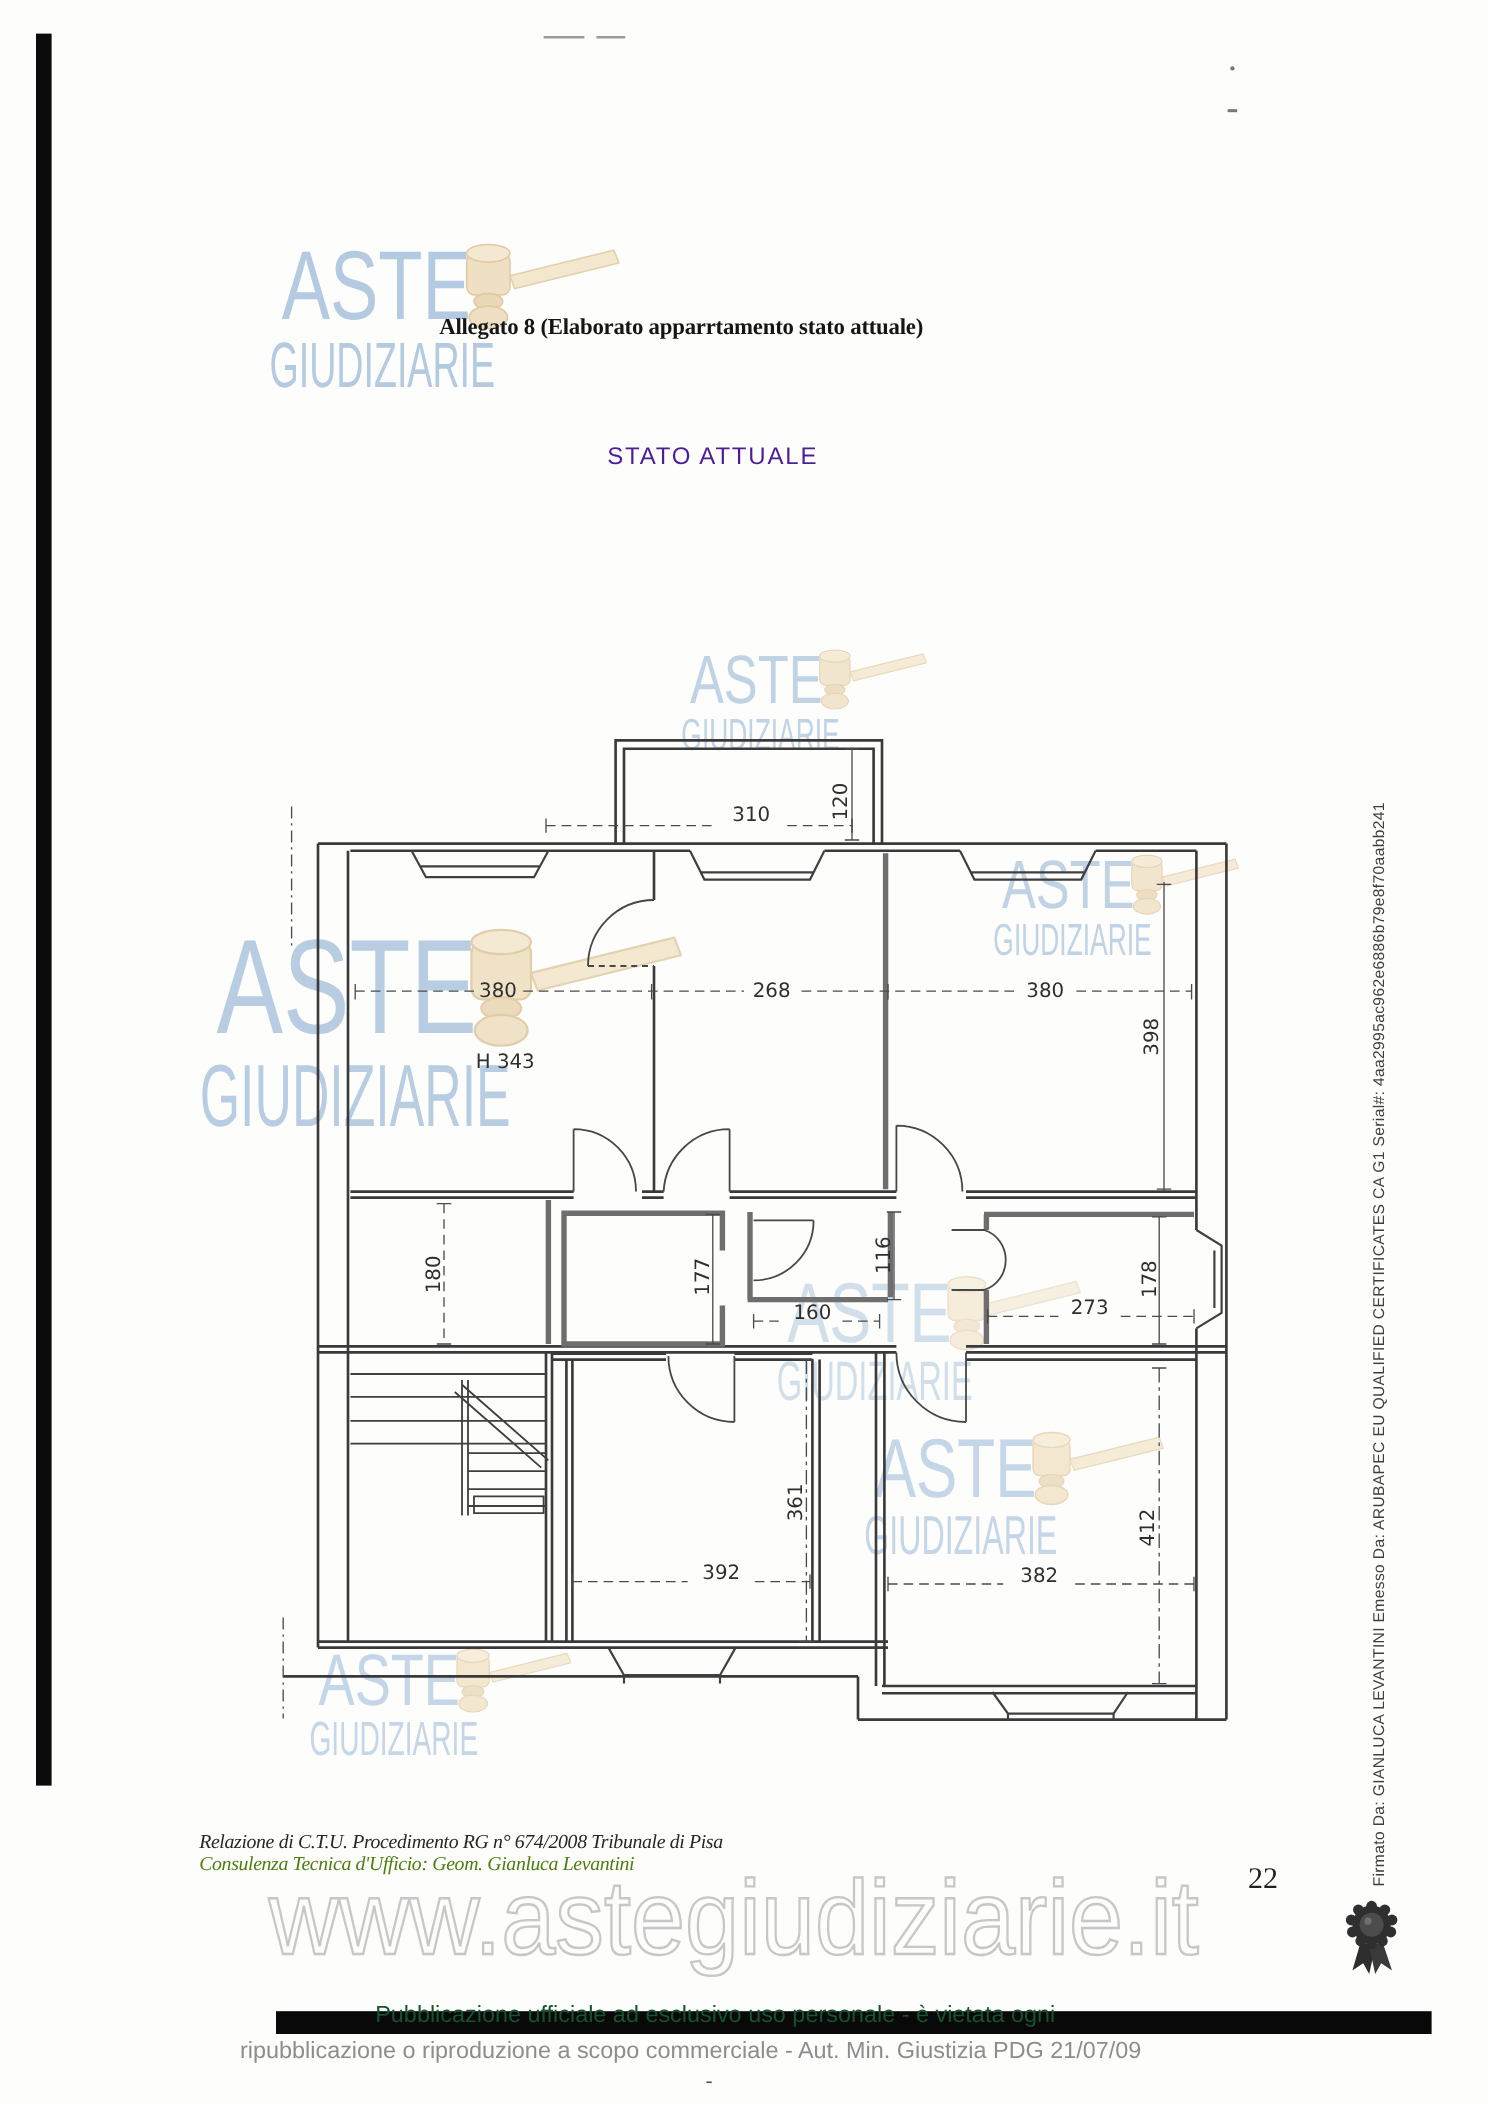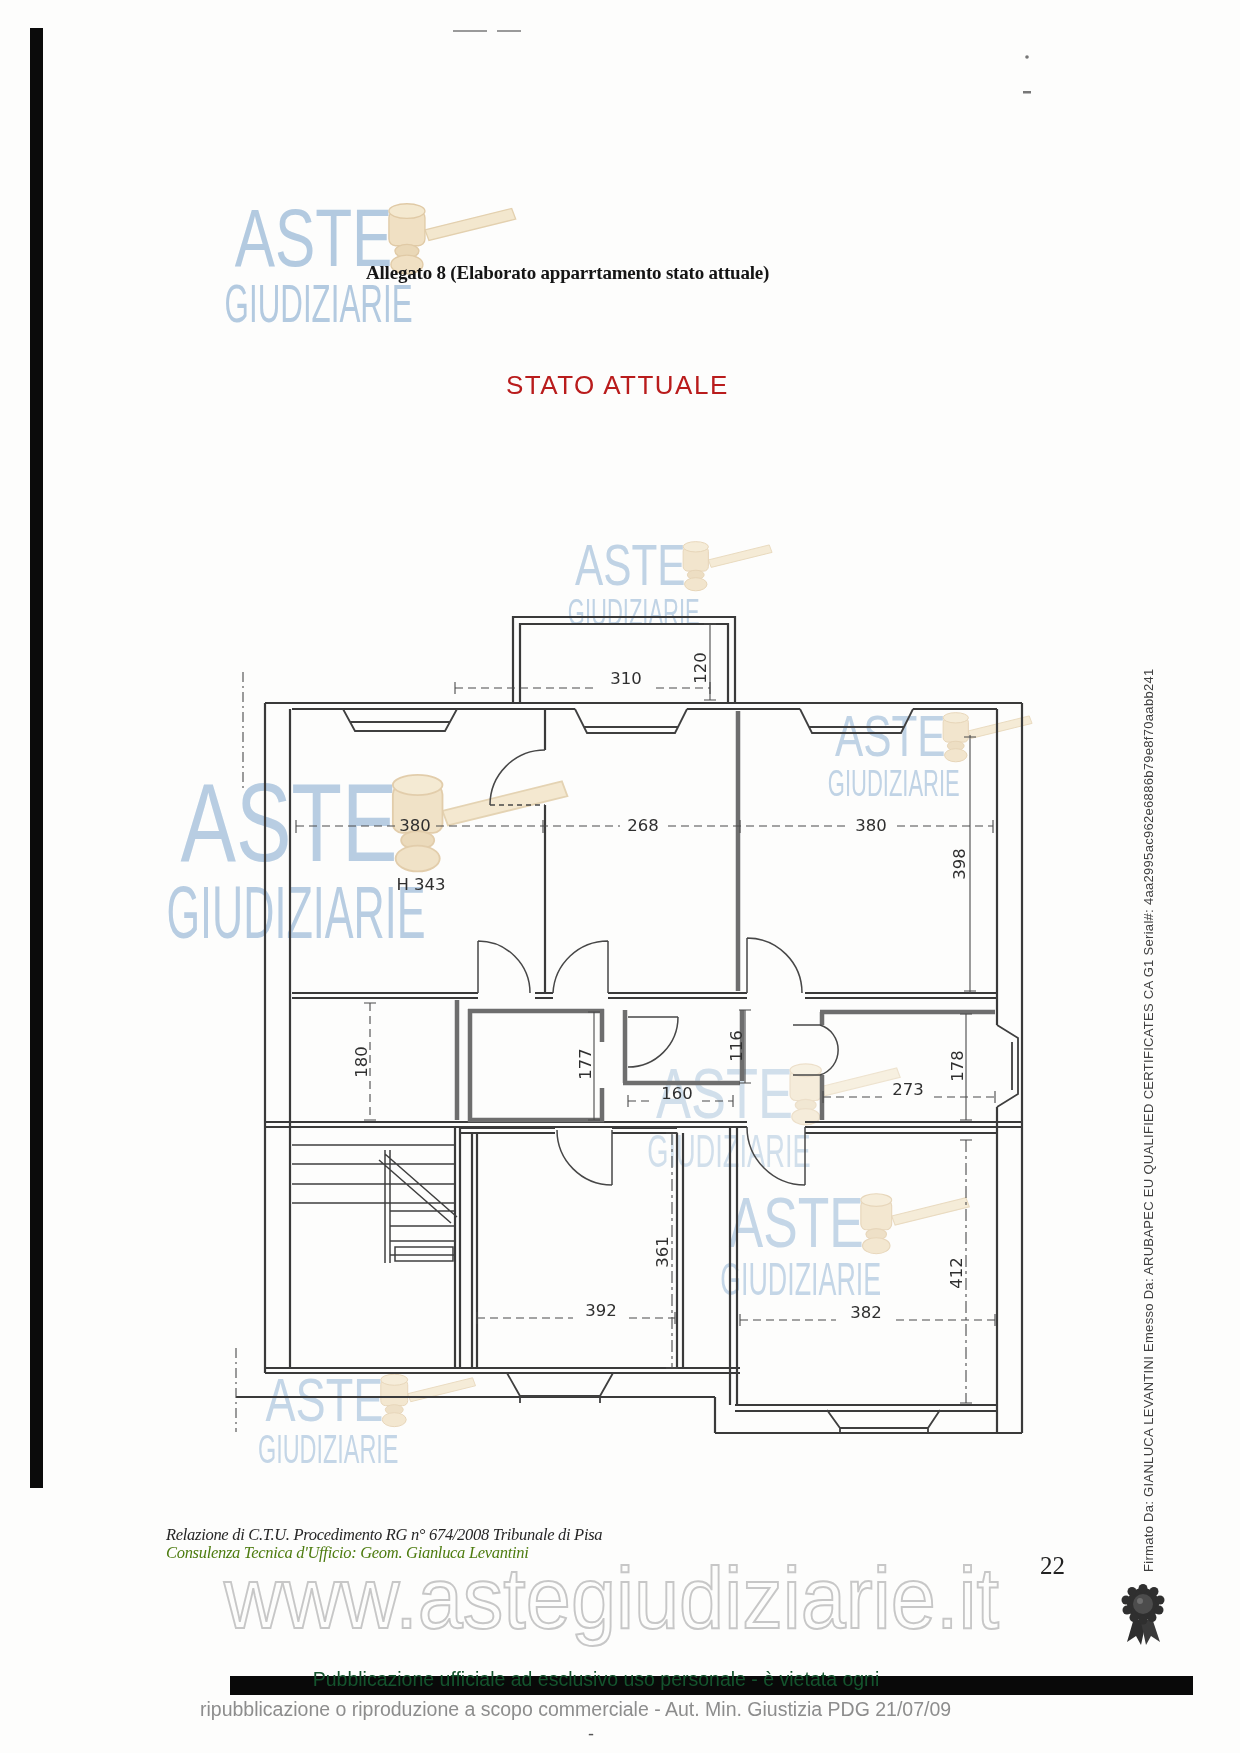--- a/index.html
+++ b/index.html
@@ -10,21 +10,21 @@
   .abs{position:absolute}
   
   .left-scan-bar{left:30px;top:28px;width:13px;height:1460px;background:#0b0b0b;z-index:6}
   
   .annotation{
     left:366px;top:262px;width:520px;z-index:5;
     font-family:"Liberation Serif",serif;font-weight:bold;font-size:19px;
     color:#151515;letter-spacing:-0.2px;white-space:nowrap;
   }
   .plan-title{
-    left:506px;top:370px;z-index:5;font-size:26px;color:#b91c1c;
+    left:506px;top:370px;z-index:5;font-size:20px;color:#4c1d95;
     letter-spacing:1.5px;white-space:nowrap;
   }
   
   .wm{position:absolute;z-index:1;overflow:visible}
   .wm text{fill:#a7c2dc;font-family:"Liberation Sans",sans-serif}
   .www-wm{position:absolute;z-index:1;overflow:visible}
   
   .plan{left:0;top:0;z-index:2}
   
   .signature{

